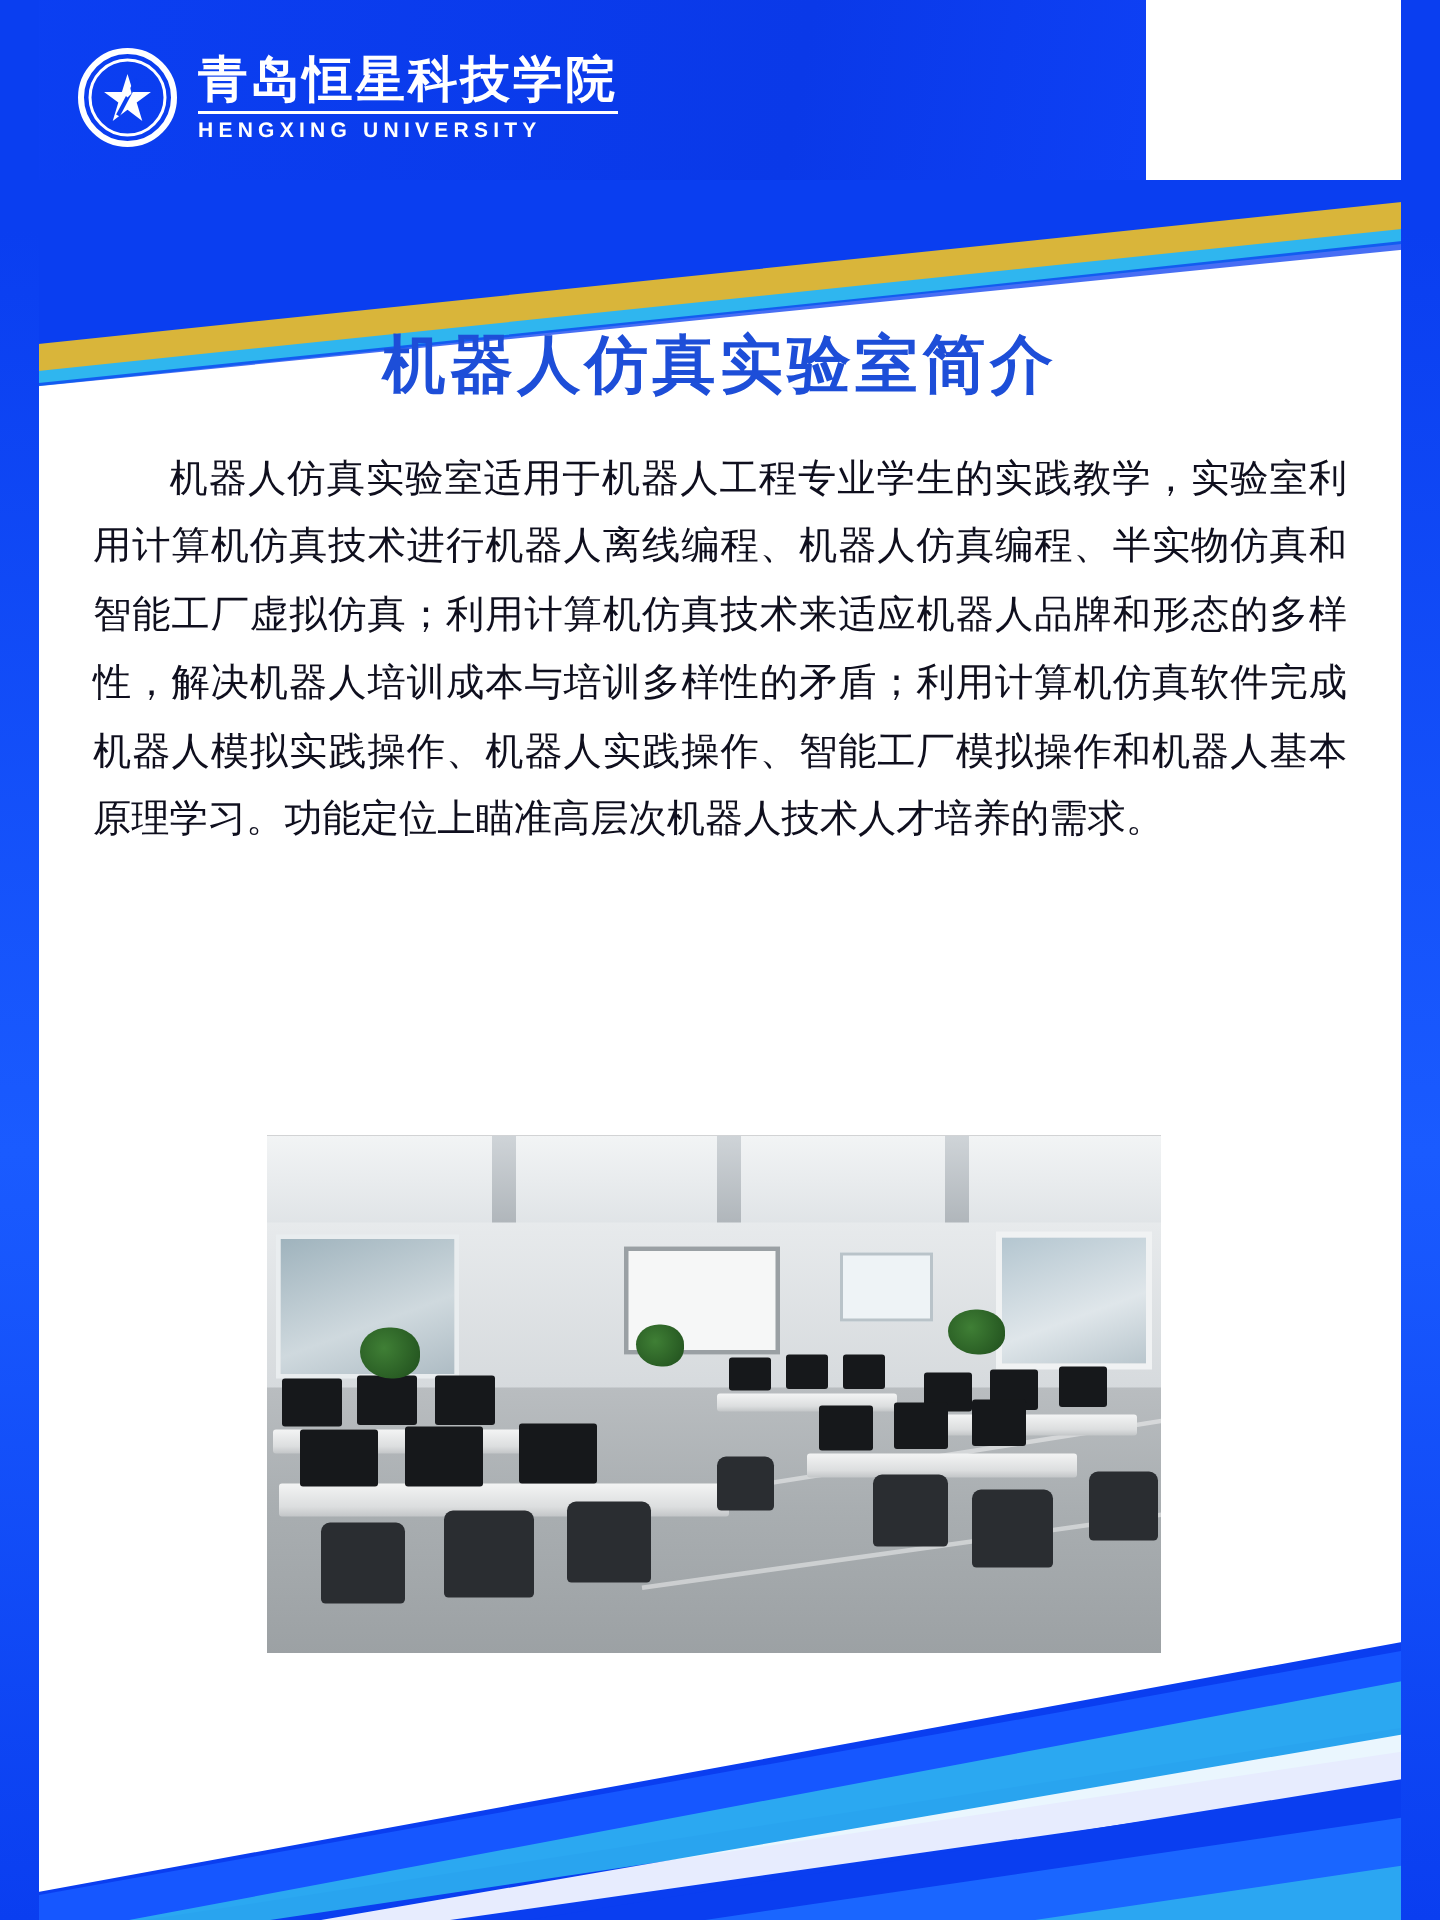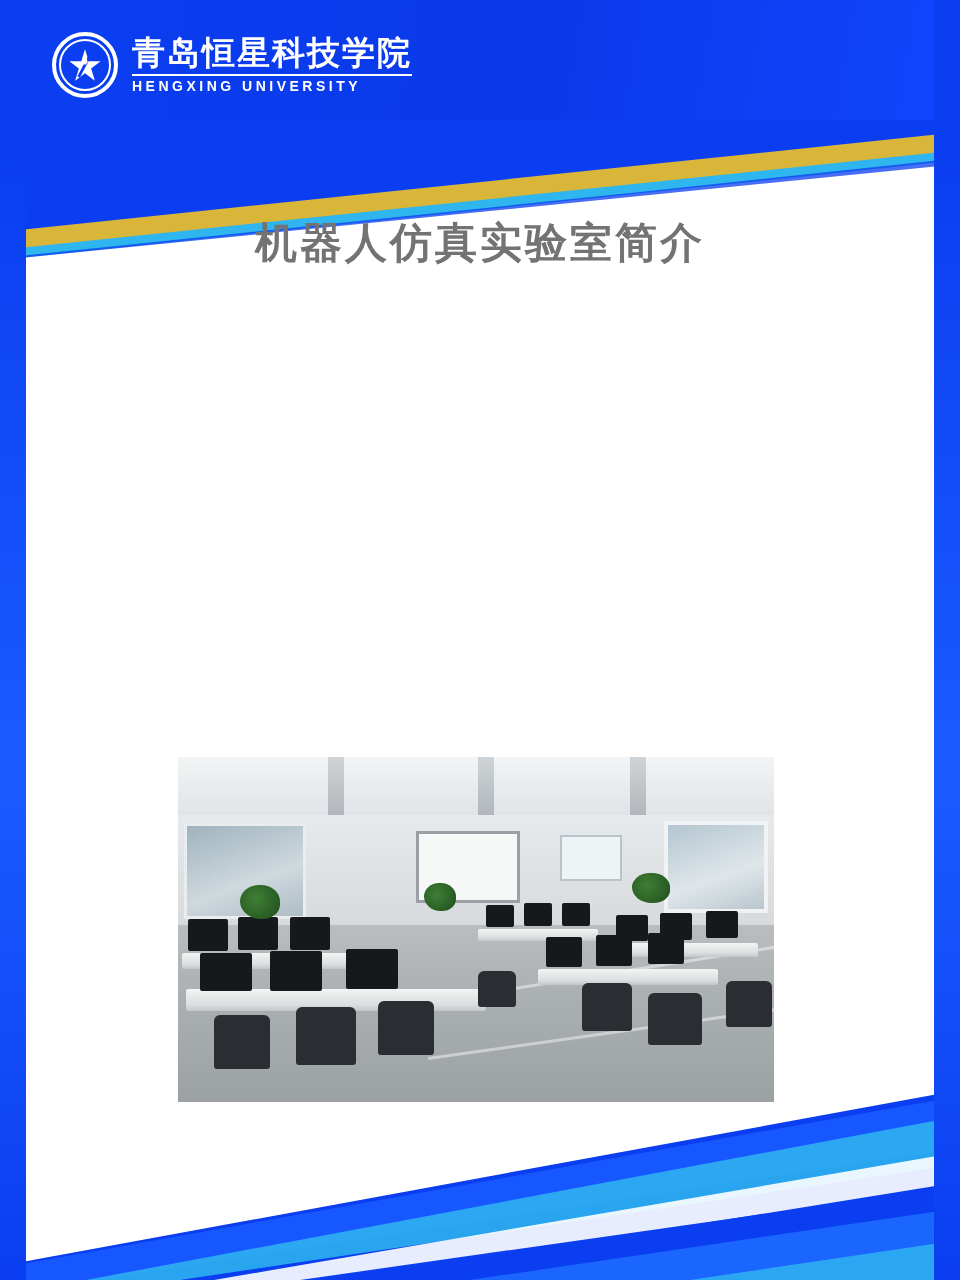--- a/index.html
+++ b/index.html
@@ -20,21 +20,21 @@
     height: 1280px;
     background: #ffffff;
     overflow: hidden;
   }
 
   
   .header-band {
     position: absolute;
     left: 0;
     top: 0;
-    width: 960px;
+    width: 764px;
     height: 152px;
     background: #0a3ef0;
     overflow: hidden;
   }
   .header-band .hb-shade {
     position: absolute;
     left: 0;
     top: 0;
     width: 960px;
     height: 152px;
@@ -119,21 +119,21 @@
   .content {
     position: absolute;
     left: 0;
     top: 215px;
     width: 960px;
   }
   .title {
     text-align: center;
     font-size: 42px;
     font-weight: bold;
-    color: #737373;
+    color: #1d4ed8;
     letter-spacing: 3px;
     margin: 0 0 26px 0;
     font-family: "DejaVu Sans", "Liberation Sans", sans-serif;
   }
   .para {
     font-size: 25.5px;
     line-height: 1.78;
     color: #0f0f1e;
     margin: 0 62px 22px 62px;
     text-align: justify;
@@ -273,20 +273,21 @@
     <svg width="960" height="140" viewBox="0 0 960 140">
       <polygon points="0,0 960,0 960,18 0,118" fill="#0a3ef0"></polygon>
       <polygon points="0,112 960,12 960,34 0,134" fill="#d9b53a"></polygon>
       <polygon points="0,130 960,30 960,40 0,140" fill="#2fb6ef"></polygon>
       <polygon points="0,138 640,72 960,38 960,44 0,140" fill="#0a3ef0" opacity="0.75"></polygon>
     </svg>
   </div>
 
   <div class="content">
     <h1 class="title">机器人仿真实验室简介</h1>
+    <p class="para">机器人仿真实验室适用于机器人工程专业学生的实践教学，实验室利用计算机仿真技术进行机器人离线编程、机器人仿真编程、半实物仿真和智能工厂虚拟仿真；利用计算机仿真技术来适应机器人品牌和形态的多样性，解决机器人培训成本与培训多样性的矛盾；利用计算机仿真软件完成机器人模拟实践操作、机器人实践操作、智能工厂模拟操作和机器人基本原理学习。功能定位上瞄准高层次机器人技术人才培养的需求。</p>
   </div>
 
   <div class="photo-wrap">
     <div class="photo">
       <div class="ph-ceiling"></div>
       <div class="ph-beam" style="left:150px;"></div>
       <div class="ph-beam" style="left:300px;"></div>
       <div class="ph-beam" style="left:452px;"></div>
       <div class="ph-wall"></div>
       <div class="ph-winL"></div>

